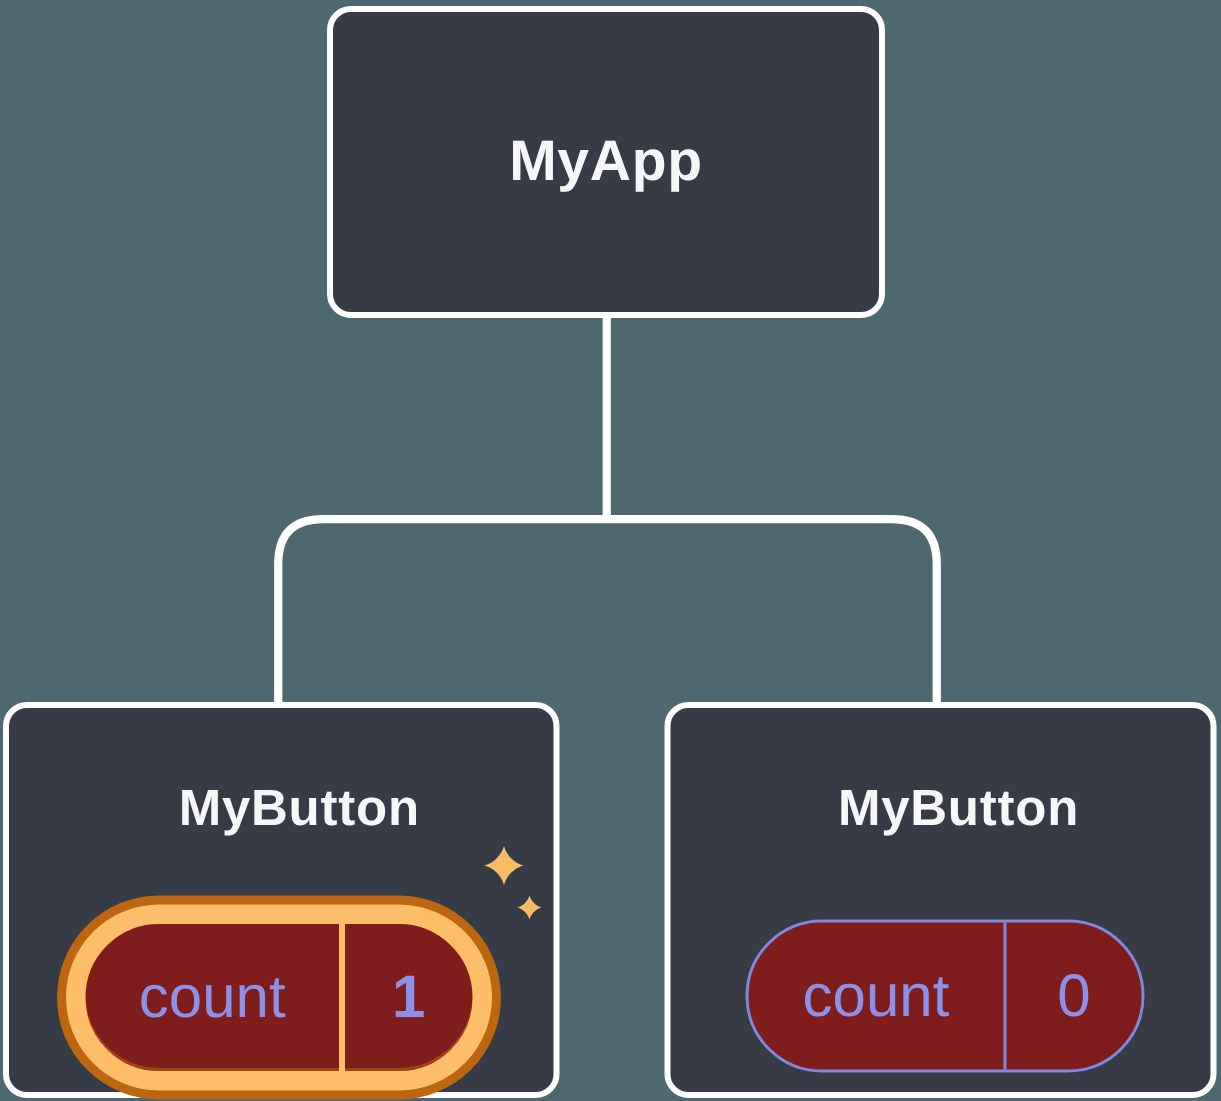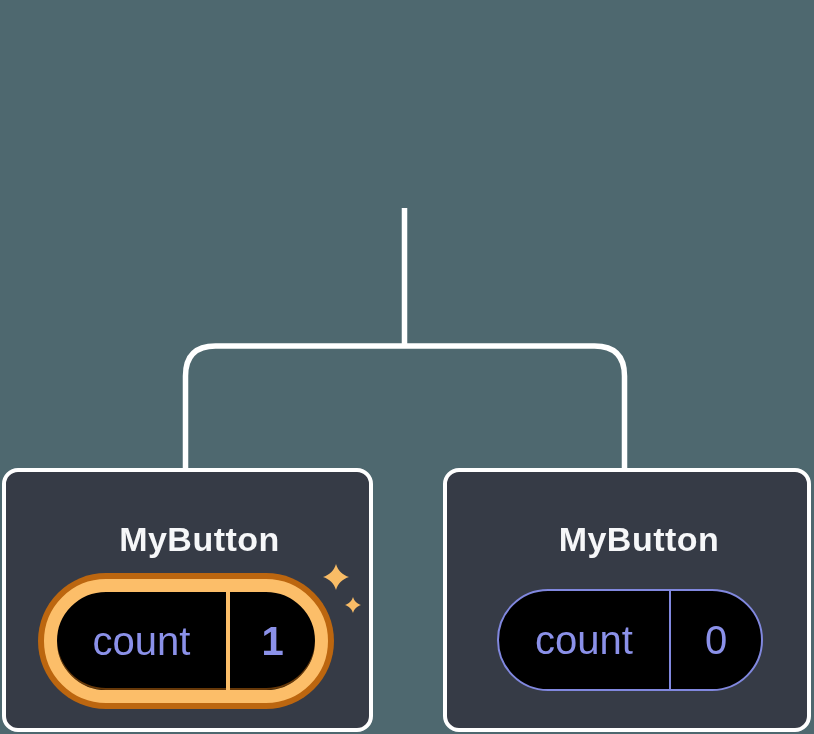--- a/index.html
+++ b/index.html
@@ -29,21 +29,22 @@
   .node-child-right{left:443px;top:468px;width:368px;height:264px;}
   .child-label{
     position:absolute;left:0;top:48px;width:100%;
     text-align:center;color:#F6F7F9;font-size:34px;font-weight:600;letter-spacing:.5px;margin-left:12px;
   }
   .pill{
     position:absolute;
     box-sizing:border-box;
     border-radius:999px;
     display:flex;align-items:stretch;
-    background:#000000;
+    background:#7f1d1d;
+    margin-top:24px;
   }
   .pill-highlight{
     left:38px;top:107px;width:284px;height:124px;
     border:13px solid #FCBE69;
     box-shadow:0 0 0 6px #BC660F, inset 0 -2px 0 rgba(188,102,15,.55);
   }
   .pill-plain{
     left:50px;top:117px;width:266px;height:102px;
     border:2px solid #8188DF;
   }
@@ -62,20 +63,23 @@
 </head>
 <body>
 
 <div id="canvas">
 
   <svg id="connectors" viewBox="0 0 814 734" xmlns="http://www.w3.org/2000/svg">
     <path d="M 404.5 208 L 404.5 346" stroke="#FFFFFF" stroke-width="5.5" fill="none"></path>
     <path d="M 185.5 470 L 185.5 376 Q 185.5 346 215.5 346 L 594.5 346 Q 624.5 346 624.5 376 L 624.5 470" stroke="#FFFFFF" stroke-width="5.5" fill="none"></path>
   </svg>
 
+  <div class="node node-root">
+    <span class="root-label">MyApp</span>
+  </div>
 
   <div class="node node-child-left">
     <div class="child-label">MyButton</div>
     <div class="pill pill-highlight">
       <div class="pill-cell cell-key">count</div>
       <div class="pill-divider-orange"></div>
       <div class="pill-cell cell-val">1</div>
     </div>
     <svg class="sparkles" viewBox="0 0 70 72" xmlns="http://www.w3.org/2000/svg">
       <path fill="#F9BC66" d="M30 7

